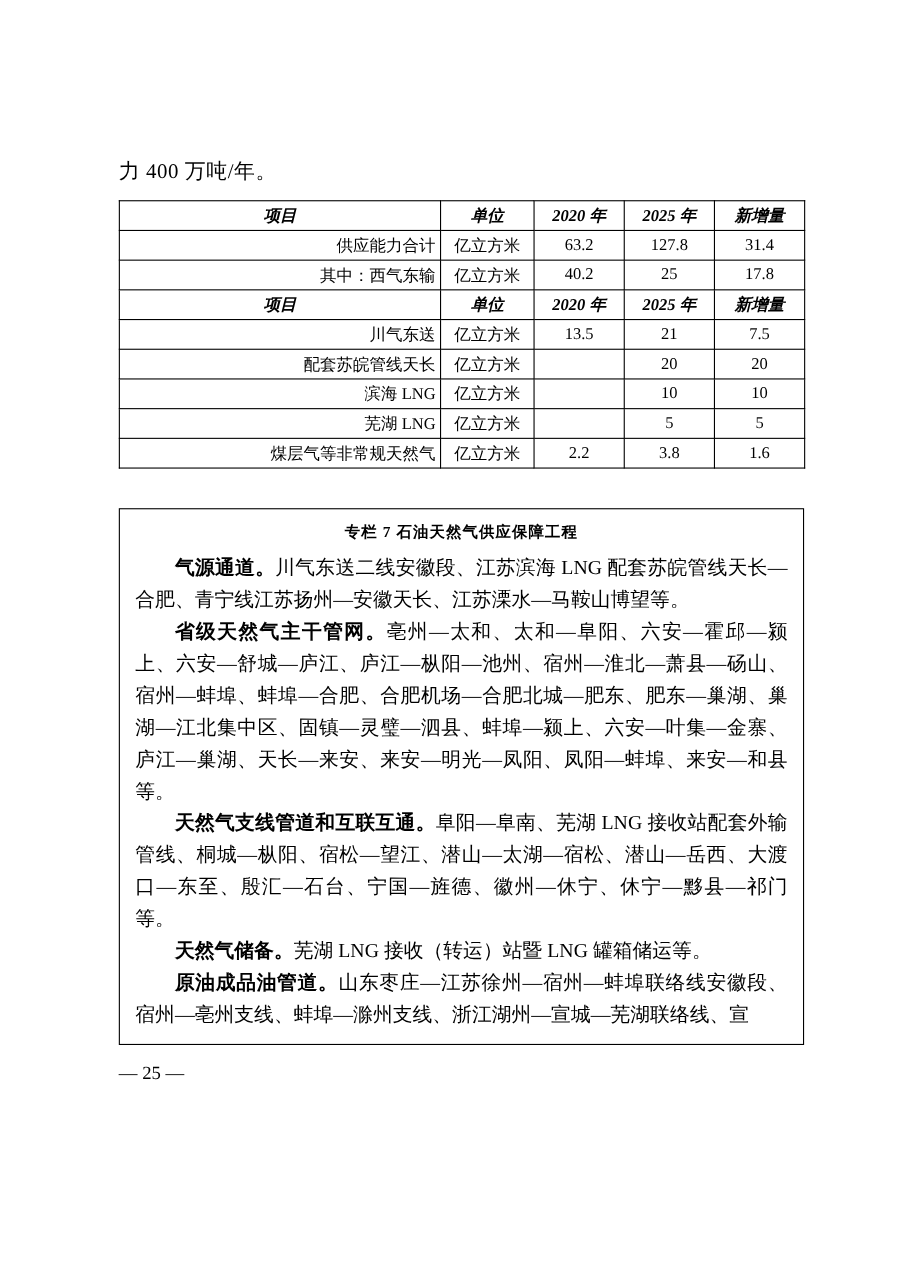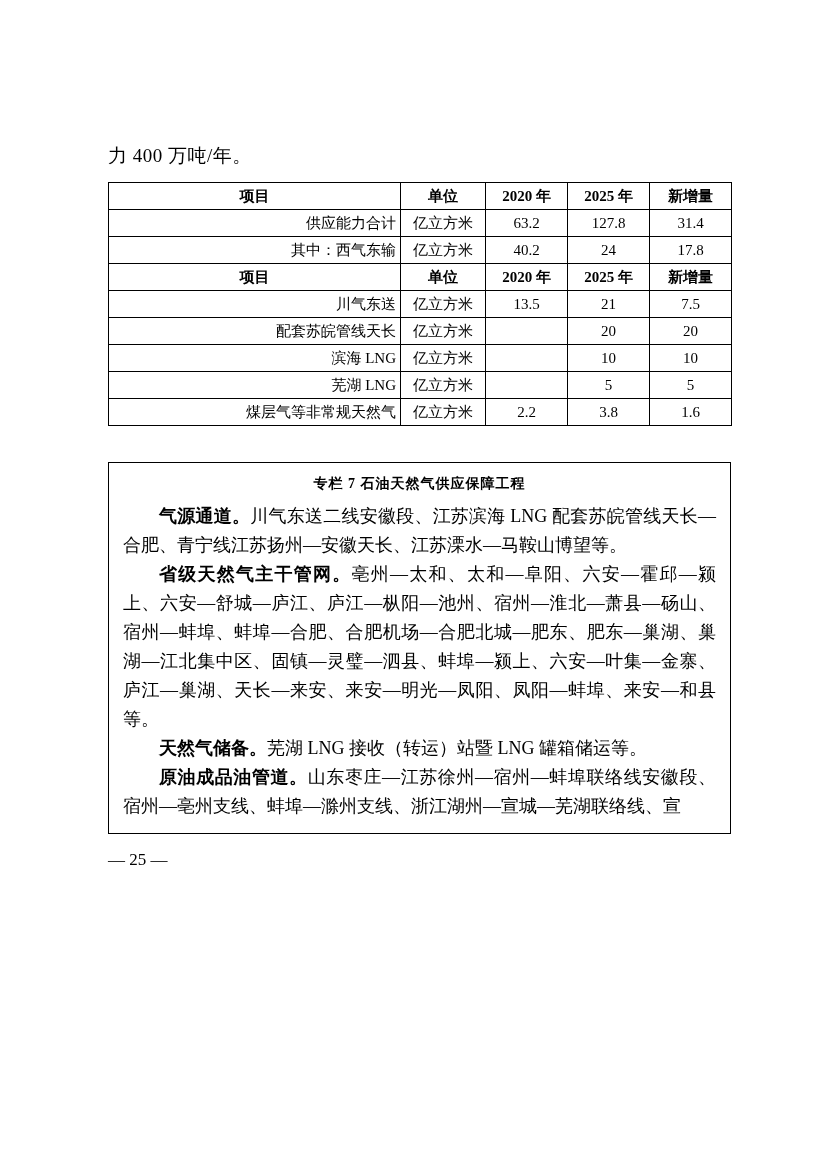--- a/index.html
+++ b/index.html
@@ -34,21 +34,21 @@
     padding:1px 4px;
     overflow:hidden;
     white-space:nowrap;
   }
   table.forecast .title-row td {
     font-size:17px;
     font-weight:bold;
     height:32px;
     letter-spacing:1px;
   }
-  table.forecast .head td { font-weight:bold; }
+  table.forecast .head td { font-weight:bold;font-style:italic; }
   table.forecast td.item { text-align:right; padding-left:9px; }
   .box {
     border:1px solid #000;
     width:623px;
     margin-top:36px;
     padding:8px 14px 12px 14px;
   }
   .box-title {
     text-align:center;
     font-weight:bold;
@@ -97,21 +97,21 @@
         <td class="item">供应能力合计</td>
         <td>亿立方米</td>
         <td>63.2</td>
         <td>127.8</td>
         <td>31.4</td>
       </tr>
       <tr>
         <td class="item">其中：西气东输</td>
         <td>亿立方米</td>
         <td>40.2</td>
-        <td>24</td>
+        <td>25</td>
         <td>17.8</td>
       </tr>
       <tr class="head">
         <td>项目</td>
         <td>单位</td>
         <td>2020 年</td>
         <td>2025 年</td>
         <td>新增量</td>
       </tr>
       <tr>
@@ -149,19 +149,20 @@
         <td>3.8</td>
         <td>1.6</td>
       </tr>
     </tbody>
   </table>
 
   <div class="box">
     <div class="box-title">专栏 7  石油天然气供应保障工程</div>
     <p><b>气源通道。</b><span>川气东送二线安徽段、江苏滨海 LNG 配套苏皖管线天长—合肥、青宁线江苏扬州—安徽天长、江苏溧水—马鞍山博望等。</span></p>
     <p><b>省级天然气主干管网。</b><span>亳州—太和、太和—阜阳、六安—霍邱—颍上、六安—舒城—庐江、庐江—枞阳—池州、宿州—淮北—萧县—砀山、宿州—蚌埠、蚌埠—合肥、合肥机场—合肥北城—肥东、肥东—巢湖、巢湖—江北集中区、固镇—灵璧—泗县、蚌埠—颍上、六安—叶集—金寨、庐江—巢湖、天长—来安、来安—明光—凤阳、凤阳—蚌埠、来安—和县等。</span></p>
+    <p><b>天然气支线管道和互联互通。</b><span>阜阳—阜南、芜湖 LNG 接收站配套外输管线、桐城—枞阳、宿松—望江、潜山—太湖—宿松、潜山—岳西、大渡口—东至、殷汇—石台、宁国—旌德、徽州—休宁、休宁—黟县—祁门等。</span></p>
     <p><b>天然气储备。</b><span>芜湖 LNG 接收（转运）站暨 LNG 罐箱储运等。</span></p>
     <p><b>原油成品油管道。</b><span>山东枣庄—江苏徐州—宿州—蚌埠联络线安徽段、宿州—亳州支线、蚌埠—滁州支线、浙江湖州—宣城—芜湖联络线、宣</span></p>
   </div>
 
   <div class="page-number">— 25 —</div>
 
 </div>
 
 </body></html>

